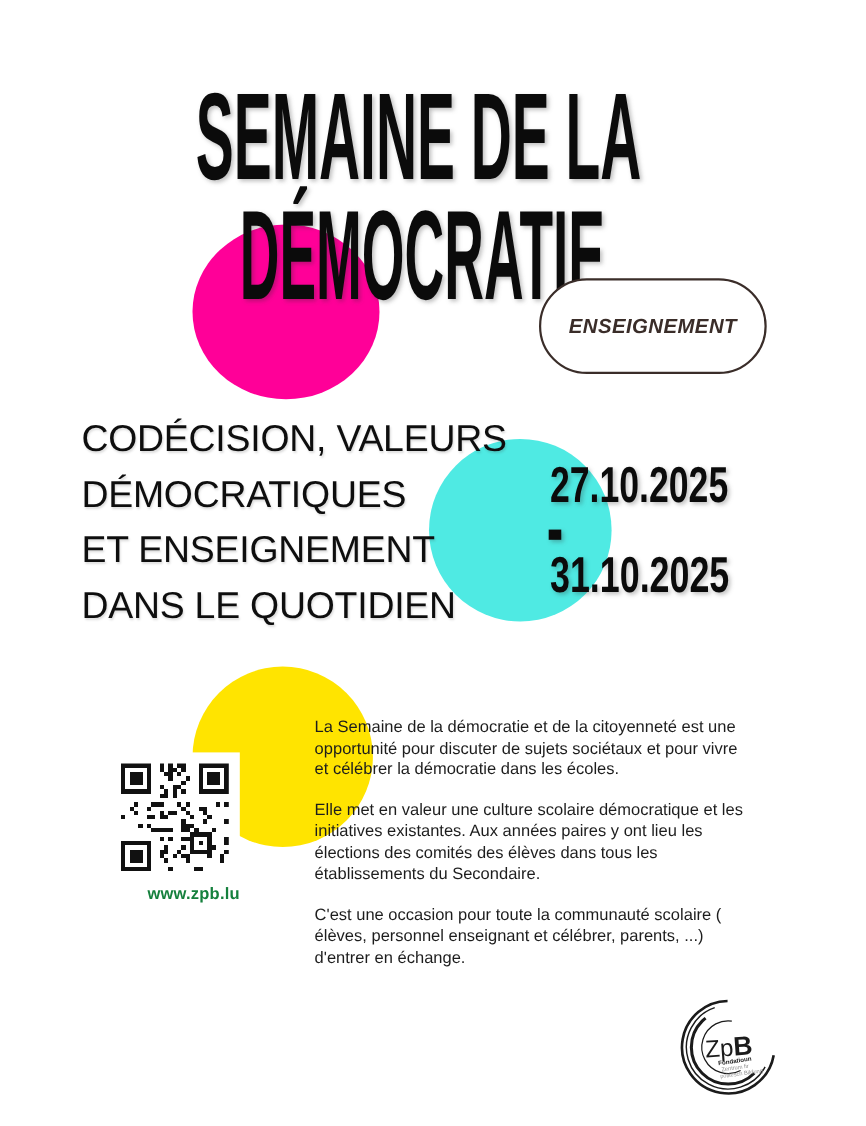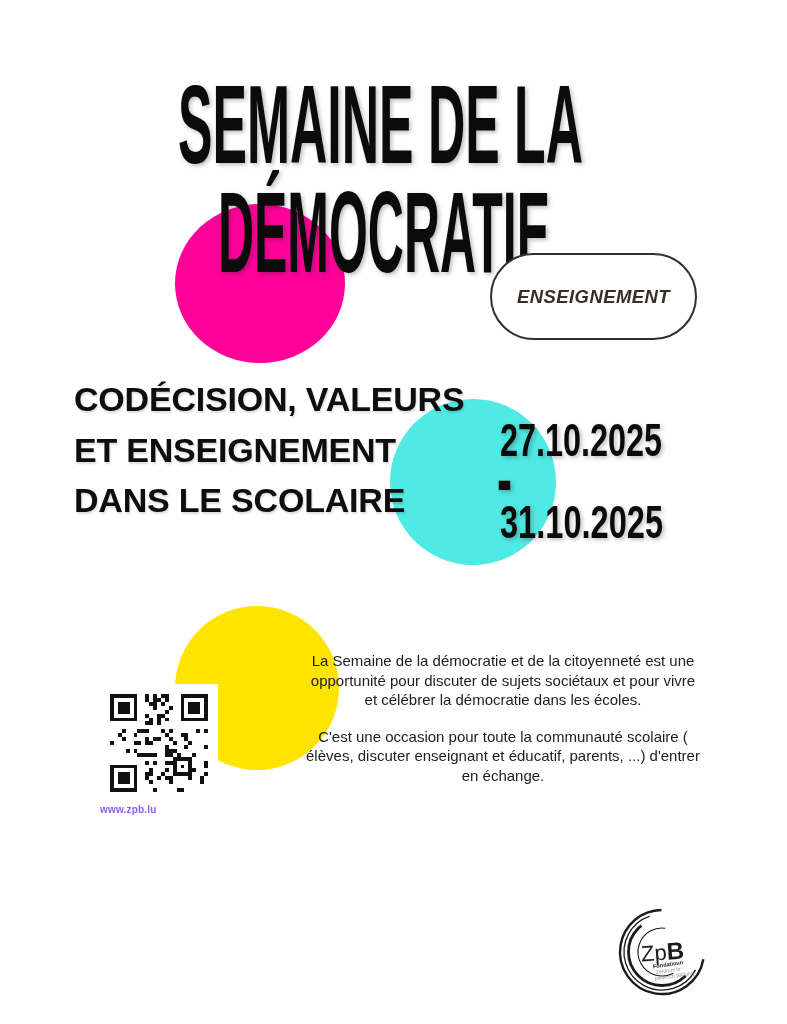--- a/index.html
+++ b/index.html
@@ -35,40 +35,40 @@
     z-index:4; box-sizing:border-box;font-style:italic;
   }
   .badge div{
     font-size:18.5px; font-weight:700; color:var(--badge);
     letter-spacing:.4px; line-height:28px;
   }
 
   
   .headline{position:absolute; left:74px; top:374px; z-index:3;}
   .headline div{
-    font-size:34px; font-weight:700; color:var(--ink);
+    font-size:34px; font-weight:400; color:var(--ink);
     line-height:50.5px; letter-spacing:-.2px; white-space:nowrap;
     text-shadow:1px 2px 2px rgba(60,60,60,.18);
   }
 
   
   .body-text{
-    position:absolute; right:84px; top:651px; width:400px; z-index:3;
-    text-align:center; font-size:15px; line-height:19.5px; color:#1d1d1d;
+    position:absolute; right:101px; top:651px; width:400px; z-index:3;
+    text-align:left; font-size:15px; line-height:19.5px; color:#1d1d1d;
   }
   .body-text p{margin:0 0 17px 0;}
 
   
   .qr-box{
     position:absolute; left:100px; top:684px; width:118px; height:118px;
     background:#fff; z-index:2; display:flex; align-items:center; justify-content:center;
   }
   .qr-caption{
     position:absolute; left:100px; top:804px; width:118px; z-index:3;
-    text-align:left; font-size:10px; font-weight:700; color:#8b5cf6;
+    text-align:right; font-size:15px; font-weight:700; color:#15803d;
     letter-spacing:.2px;
   }
 
   
   .logo{position:absolute; left:608px; top:900px; width:110px; height:110px; z-index:3;}
   .logo circle{fill:none; stroke:#1b1b1b;}
   .logo text{font-family:"Liberation Sans", sans-serif;}
 </style>
 </head>
 <body>
@@ -94,27 +94,29 @@
     <text x="497" y="297.9" font-size="46" textLength="15" lengthAdjust="spacingAndGlyphs" transform="scale(1,1.7)">-</text>
     <text x="500" y="316.5" font-size="27" textLength="163" lengthAdjust="spacingAndGlyphs" transform="scale(1,1.7)">31.10.2025</text>
   </svg>
 
   <div class="badge">
     <div>ENSEIGNEMENT</div>
   </div>
 
   <div class="headline">
     <div>CODÉCISION, VALEURS</div>
+    <div>DÉMOCRATIQUES</div>
     <div>ET ENSEIGNEMENT</div>
-    <div>DANS LE SCOLAIRE</div>
+    <div>DANS LE QUOTIDIEN</div>
   </div>
 
   <div class="body-text">
     <p>La Semaine de la démocratie et de la citoyenneté est une opportunité pour discuter de sujets sociétaux et pour vivre et célébrer la démocratie dans les écoles.</p>
-    <p>C'est une occasion pour toute la communauté scolaire ( élèves, discuter enseignant et éducatif, parents, ...) d'entrer en échange.</p>
+    <p>Elle met en valeur une culture scolaire démocratique et les initiatives existantes. Aux années paires y ont lieu les élections des comités des élèves dans tous les établissements du Secondaire.</p>
+    <p>C'est une occasion pour toute la communauté scolaire ( élèves, personnel enseignant et célébrer, parents, ...) d'entrer en échange.</p>
   </div>
 
   <svg class="logo" viewBox="0 0 110 110">
     <g>
       <circle cx="54" cy="52" r="42" stroke-width="2.4" pathLength="100" stroke-dasharray="72 28" transform="rotate(10 54 52)"></circle>
       <circle cx="54" cy="52" r="38" stroke-width="1.3" pathLength="100" stroke-dasharray="62 38" transform="rotate(28 54 52)"></circle>
       <circle cx="54" cy="52" r="33.5" stroke-width="2.8" pathLength="100" stroke-dasharray="52 48" transform="rotate(45 54 52)"></circle>
       <circle cx="54" cy="52" r="24" stroke-width="1.1" pathLength="100" stroke-dasharray="60 40" transform="rotate(62 54 52)"></circle>
     </g>
     <g transform="rotate(-4 54 52)">

